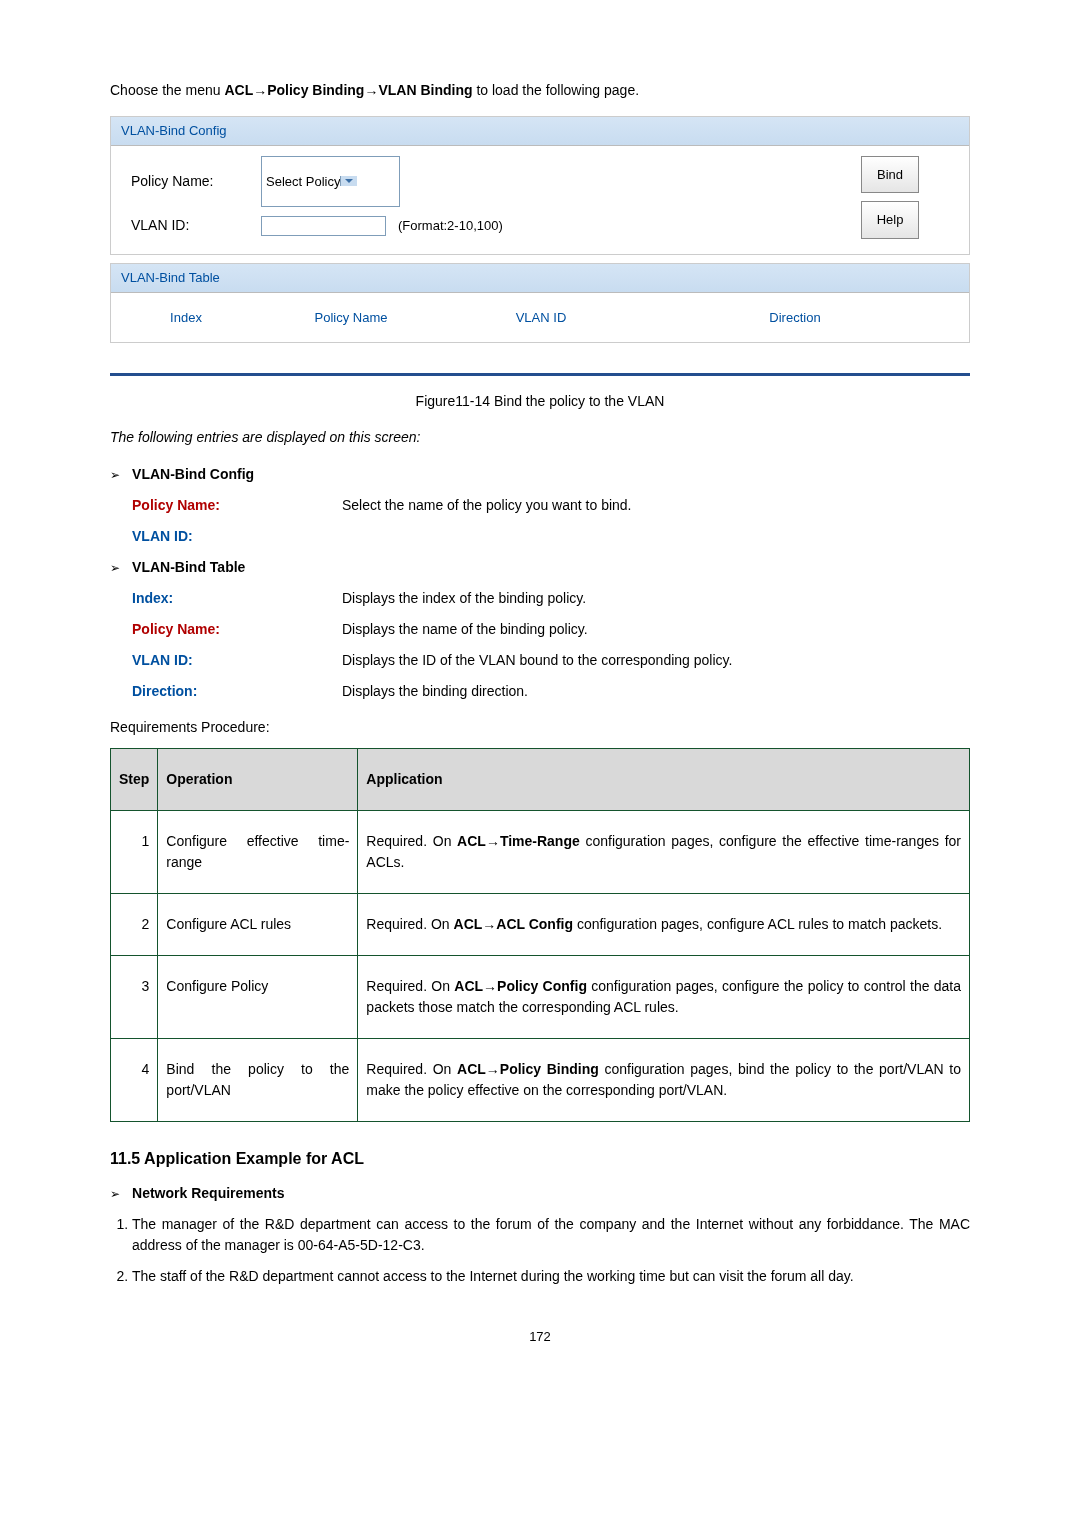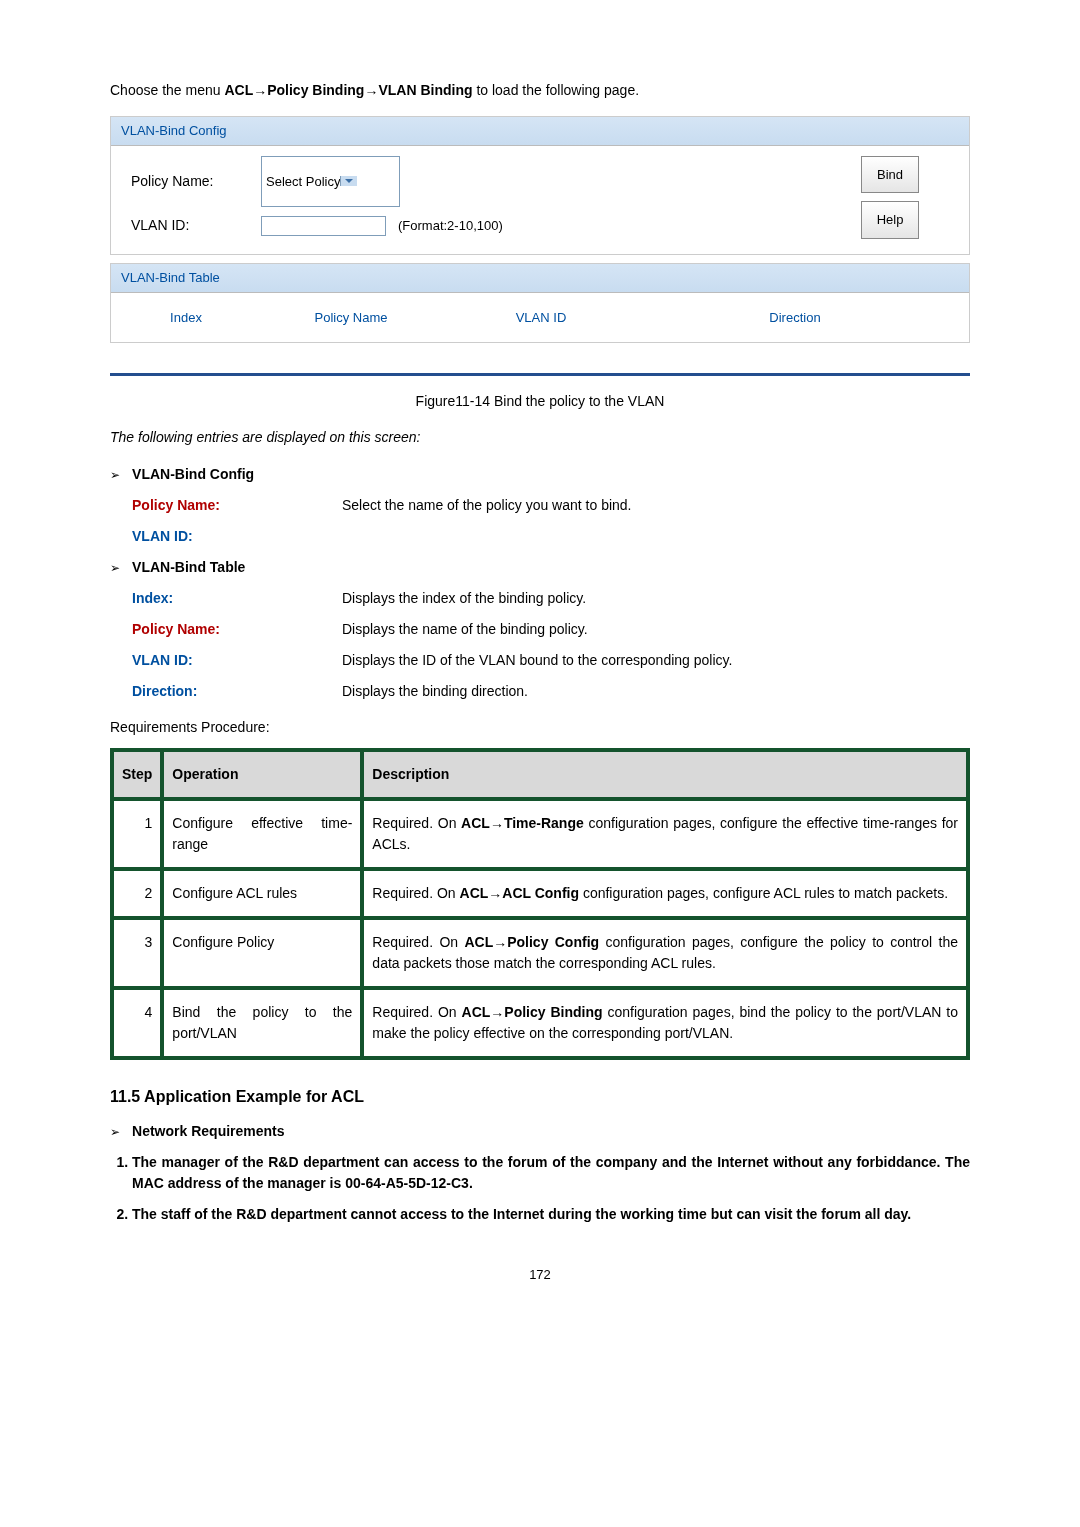--- a/index.html
+++ b/index.html
@@ -37,30 +37,30 @@
     .bullet-heading b { font-weight: bold; }
     
     .def-row { display: flex; margin: 10px 0 10px 22px; }
     .def-term { width: 210px; color: #0050a0; font-weight: bold; }
     .def-term.red { color: #b00000; }
     .def-desc { flex: 1; }
     
     .subtitle { margin: 15px 0 10px 0; }
     
     table.proc-table { width: 100%; border-collapse: collapse; margin-bottom: 25px; }
-    table.proc-table th, table.proc-table td { border: 4px solid #14532d; padding: 12px 8px; vertical-align: top; text-align: left; }
+    table.proc-table th, table.proc-table td { border: 1px solid #14532d; padding: 20px 8px; vertical-align: top; text-align: left; }
     table.proc-table th { background: #d9d9d9; font-weight: bold; }
     table.proc-table td.step-num { text-align: right; width: 45px; }
     table.proc-table td.op-col { width: 200px; text-align: justify; }
     table.proc-table td.desc-col { text-align: justify; }
     
     h2 { font-size: 16px; font-weight: bold; margin-bottom: 12px; }
     
     ol.req-list { margin-left: 22px; }
-    ol.req-list li { margin-bottom: 10px; text-align: justify; font-weight: bold; }
+    ol.req-list li { margin-bottom: 10px; text-align: justify; }
     
     .page-number { text-align: center; margin-top: 40px; font-size: 13px; }
     .justify-between { text-align-last: justify; }
   </style>
 </head>
 <body>
 
 <p class="menu-intro">
   <span>Choose the menu </span><b>ACL→Policy Binding→VLAN Binding</b><span> to load the following page.</span>
 </p>
@@ -143,21 +143,21 @@
     </div>
   </div>
 
 <p class="subtitle">Requirements Procedure:</p>
 
 <table class="proc-table">
   <thead>
     <tr>
       <th>Step</th>
       <th>Operation</th>
-      <th>Description</th>
+      <th>Application</th>
     </tr>
   </thead>
   <tbody id="proc-body">
       <tr>
         <td class="step-num">1</td>
         <td class="op-col justify-between">Configure effective time-range</td>
         <td class="desc-col">Required. On <b>ACL→Time-Range</b> configuration pages, configure the effective time-ranges for ACLs.</td>
       </tr>
       <tr>
         <td class="step-num">2</td>

